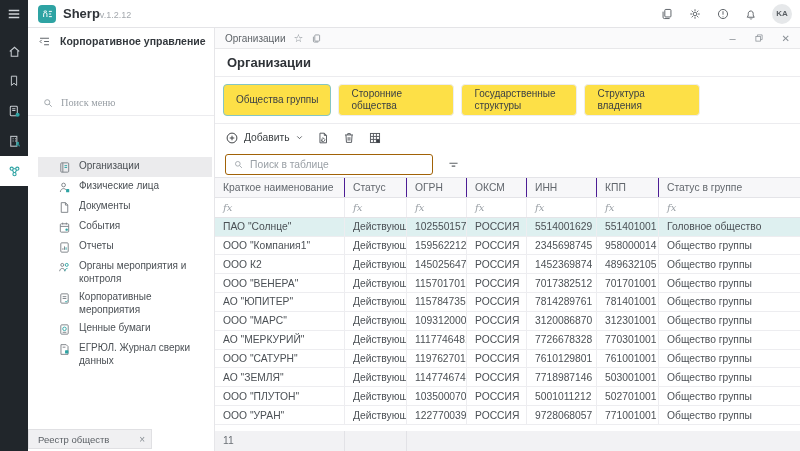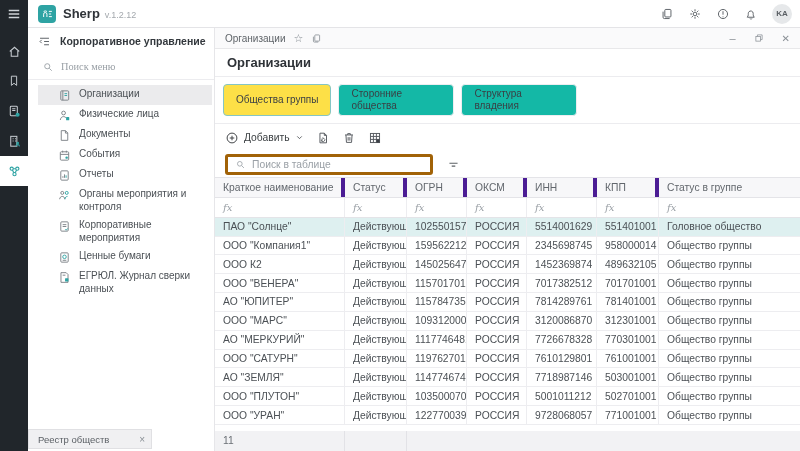--- a/index.html
+++ b/index.html
@@ -13,28 +13,28 @@
   .rail-item { width:28px; height:30px; display:flex; align-items:center; justify-content:center; color:#c7ccd1; cursor:pointer; }
   .rail-item.active { background:#fff; color:#2ea3a3; }
   .rail-item + .rail-item { margin-top:0; }
 
   
   .rightside { flex:1; display:flex; flex-direction:column; min-width:0; }
 
   .topbar { height:28px; background:#fff; border-bottom:1px solid #e4e4e7; display:flex; align-items:center; padding:0 8px 0 10px; flex-shrink:0; }
   .logo { width:18px; height:18px; background:#2ea3a3; border-radius:4px; display:flex; align-items:center; justify-content:center; margin-right:7px; }
   .appname { font-size:13px; font-weight:700; color:#2f3338; }
-  .appver { font-size:9px; color:#a3a8ad; margin-left:5px; margin-top:2px; }
+  .appver { font-size:9px; color:#a3a8ad; margin-top:2px; }
   .top-icons { margin-left:auto; display:flex; align-items:center; gap:14px; color:#5c6166; }
   .avatar { width:20px; height:20px; border-radius:50%; background:#e6e8ea; color:#5a5f64; font-size:8px; font-weight:700; display:flex; align-items:center; justify-content:center; }
 
   .body { flex:1; display:flex; min-height:0; }
 
   
-  .sidebar { width:187px; background:#fff; border-right:1px solid #e6e6e9; display:flex; flex-direction:column; position:relative; flex-shrink:0; }
+  .sidebar { width:187px; background:#fff; border-right:1px solid #e6e6e9; display:flex; flex-direction:column; position:relative; flex-shrink:0;gap:36px; }
   .sb-header { height:26px; display:flex; align-items:center; padding:0 8px 0 10px; gap:9px; color:#4b5055; }
   .sb-title { font-size:10.5px; font-weight:700; color:#33383d; white-space:nowrap; }
   .sb-search { height:26px; display:flex; align-items:center; gap:7px; padding:0 10px 0 14px; border-bottom:1px solid #ececef; color:#9aa0a6; }
   .sb-search input { border:none; outline:none; font-size:10.3px; width:130px; font-family:Liberation Serif, serif; color:#3a3f45; }
   .sb-search input::placeholder { color:#9aa0a6; }
   .menu { padding-top:5px; }
   .menu-item { display:flex; align-items:flex-start; gap:8px; margin:0 2px 0 10px; padding:3px 4px 3px 20px; cursor:pointer; color:#4b5055; }
   .menu-item .mi-ic { flex-shrink:0; margin-top:1px; color:#7a8085; }
   .menu-item span.lbl { font-size:10px; line-height:1.25; }
   .menu-item.selected { background:#ebebed; }
@@ -47,42 +47,42 @@
   .tabstrip { height:21px; background:#fafafb; border-bottom:1px solid #e8e8ea; display:flex; align-items:center; padding:0 10px; gap:8px; flex-shrink:0; }
   .tabstrip .wtab { display:flex; align-items:center; gap:8px; color:#5f6469; font-size:10px; }
   .tabstrip .star { font-size:11px; color:#8a9096; cursor:pointer; }
   .winctl { margin-left:auto; display:flex; align-items:center; gap:18px; color:#8a9096; }
   .winctl > div { cursor:pointer; display:flex; align-items:center; }
 
   .page-header { height:28px; display:flex; align-items:center; padding:0 12px; border-bottom:1px solid #ececef; flex-shrink:0; }
   .page-title { font-size:13px; font-weight:700; color:#2f3338; }
 
   .viewtabs { display:flex; gap:7px; padding:7px 8px; border-bottom:1px solid #ececef; flex-shrink:0; }
-  .vtab { min-height:30px; display:flex; align-items:center; padding:3px 12px; background:#14b8a6; border:1px solid #ededf0; border-radius:4px; font-size:10px; color:#3a3f44; cursor:pointer; max-width:116px; line-height:1.2; }
+  .vtab { min-height:30px; display:flex; align-items:center; padding:3px 12px; background:#fde047; border:1px solid #ededf0; border-radius:4px; font-size:10px; color:#3a3f44; cursor:pointer; max-width:116px; line-height:1.2; }
   .vtab.active { background:#fde047; border-color:#85c5c5; }
 
   .toolbar { height:27px; display:flex; align-items:center; padding:0 10px; gap:12px; color:#565b60; flex-shrink:0; }
   .tb-add { display:flex; align-items:center; gap:5px; font-size:10.3px; color:#3c4043; cursor:pointer; }
   .tb-btn { cursor:pointer; display:flex; align-items:center; }
 
   .searchrow { height:26px; display:flex; align-items:center; padding:0 10px; gap:14px; flex-shrink:0; }
-  .tbl-search { width:208px; height:21px; border:3px solid #a16207; border-radius:3px; display:flex; align-items:center; gap:6px; padding:0 7px; color:#9aa0a6; background:#fff; }
+  .tbl-search { width:208px; height:21px; border:1px solid #a16207; border-radius:3px; display:flex; align-items:center; gap:6px; padding:0 7px; color:#9aa0a6; background:#fff; }
   .tbl-search input { border:none; outline:none; font-size:10.3px; width:160px; font-family:inherit; color:#3a3f45; }
   .tbl-search input::placeholder { color:#9aa0a6; }
   .filter-ic { color:#5c6166; cursor:pointer; display:flex; }
 
   
   .table { flex:1; display:flex; flex-direction:column; min-height:0; font-size:10.3px; }
   .trow { display:flex; align-items:stretch; }
   .trow > div { padding:0 8px; display:flex; align-items:center; border-right:1px solid #ededf0; white-space:nowrap; overflow:hidden; }
   .c1{width:130px;flex-shrink:0;} .c2{width:62px;flex-shrink:0;} .c3{width:60px;flex-shrink:0;}
   .c4{width:60px;flex-shrink:0;} .c5{width:70px;flex-shrink:0;} .c6{width:62px;flex-shrink:0;}
   .c7{flex:1;border-right:none !important;}
   .thead { height:21px; background:#f7f7f9; border-top:1px solid #e4e4e8; border-bottom:1px solid #e4e4e8; color:#62676d; }
-  .thead > div { border-right:4px solid #4c1d95; cursor:pointer; }
+  .thead > div { border-right:1px solid #4c1d95; cursor:pointer; }
   .frow { height:20px; border-bottom:1px solid #e4e4e8; color:#9aa0a6; }
   .frow > div { font-family:"DejaVu Serif","Liberation Serif",serif; font-style:italic; font-size:10px; cursor:text; }
   .drow { height:19px; border-bottom:1px solid #ededf0; color:#4b5055; cursor:pointer; }
   .drow.selected { background:#def0f0; }
   .summary { margin-top:6px; height:20px; background:#f2f2f4; display:flex; align-items:center; color:#6b7075; flex-shrink:0; }
   .summary > div { padding:0 8px; border-right:1px solid #e2e2e6; height:100%; display:flex; align-items:center; }
   .summary .s3 { border-right:none; flex:1; }
 
   svg { display:block; }
 </style>
@@ -321,20 +321,21 @@
           </div>
         </div>
 
         <div class="page-header">
           <span class="page-title">Организации</span>
         </div>
 
         <div class="viewtabs">
           <div class="vtab active">Общества группы</div>
           <div class="vtab">Сторонние общества</div>
+          <div class="vtab">Государственные структуры</div>
           <div class="vtab">Структура владения</div>
         </div>
 
         <div class="toolbar">
           <div class="tb-add">
             <span style="display:flex;">
               <svg width="14" height="14" viewBox="0 0 16 16" fill="none" stroke="currentColor" stroke-width="1.1">
                   <circle cx="8" cy="8" r="5.6"></circle>
                   <path d="M8 5.4v5.2M5.4 8h5.2"></path>
                 </svg>

